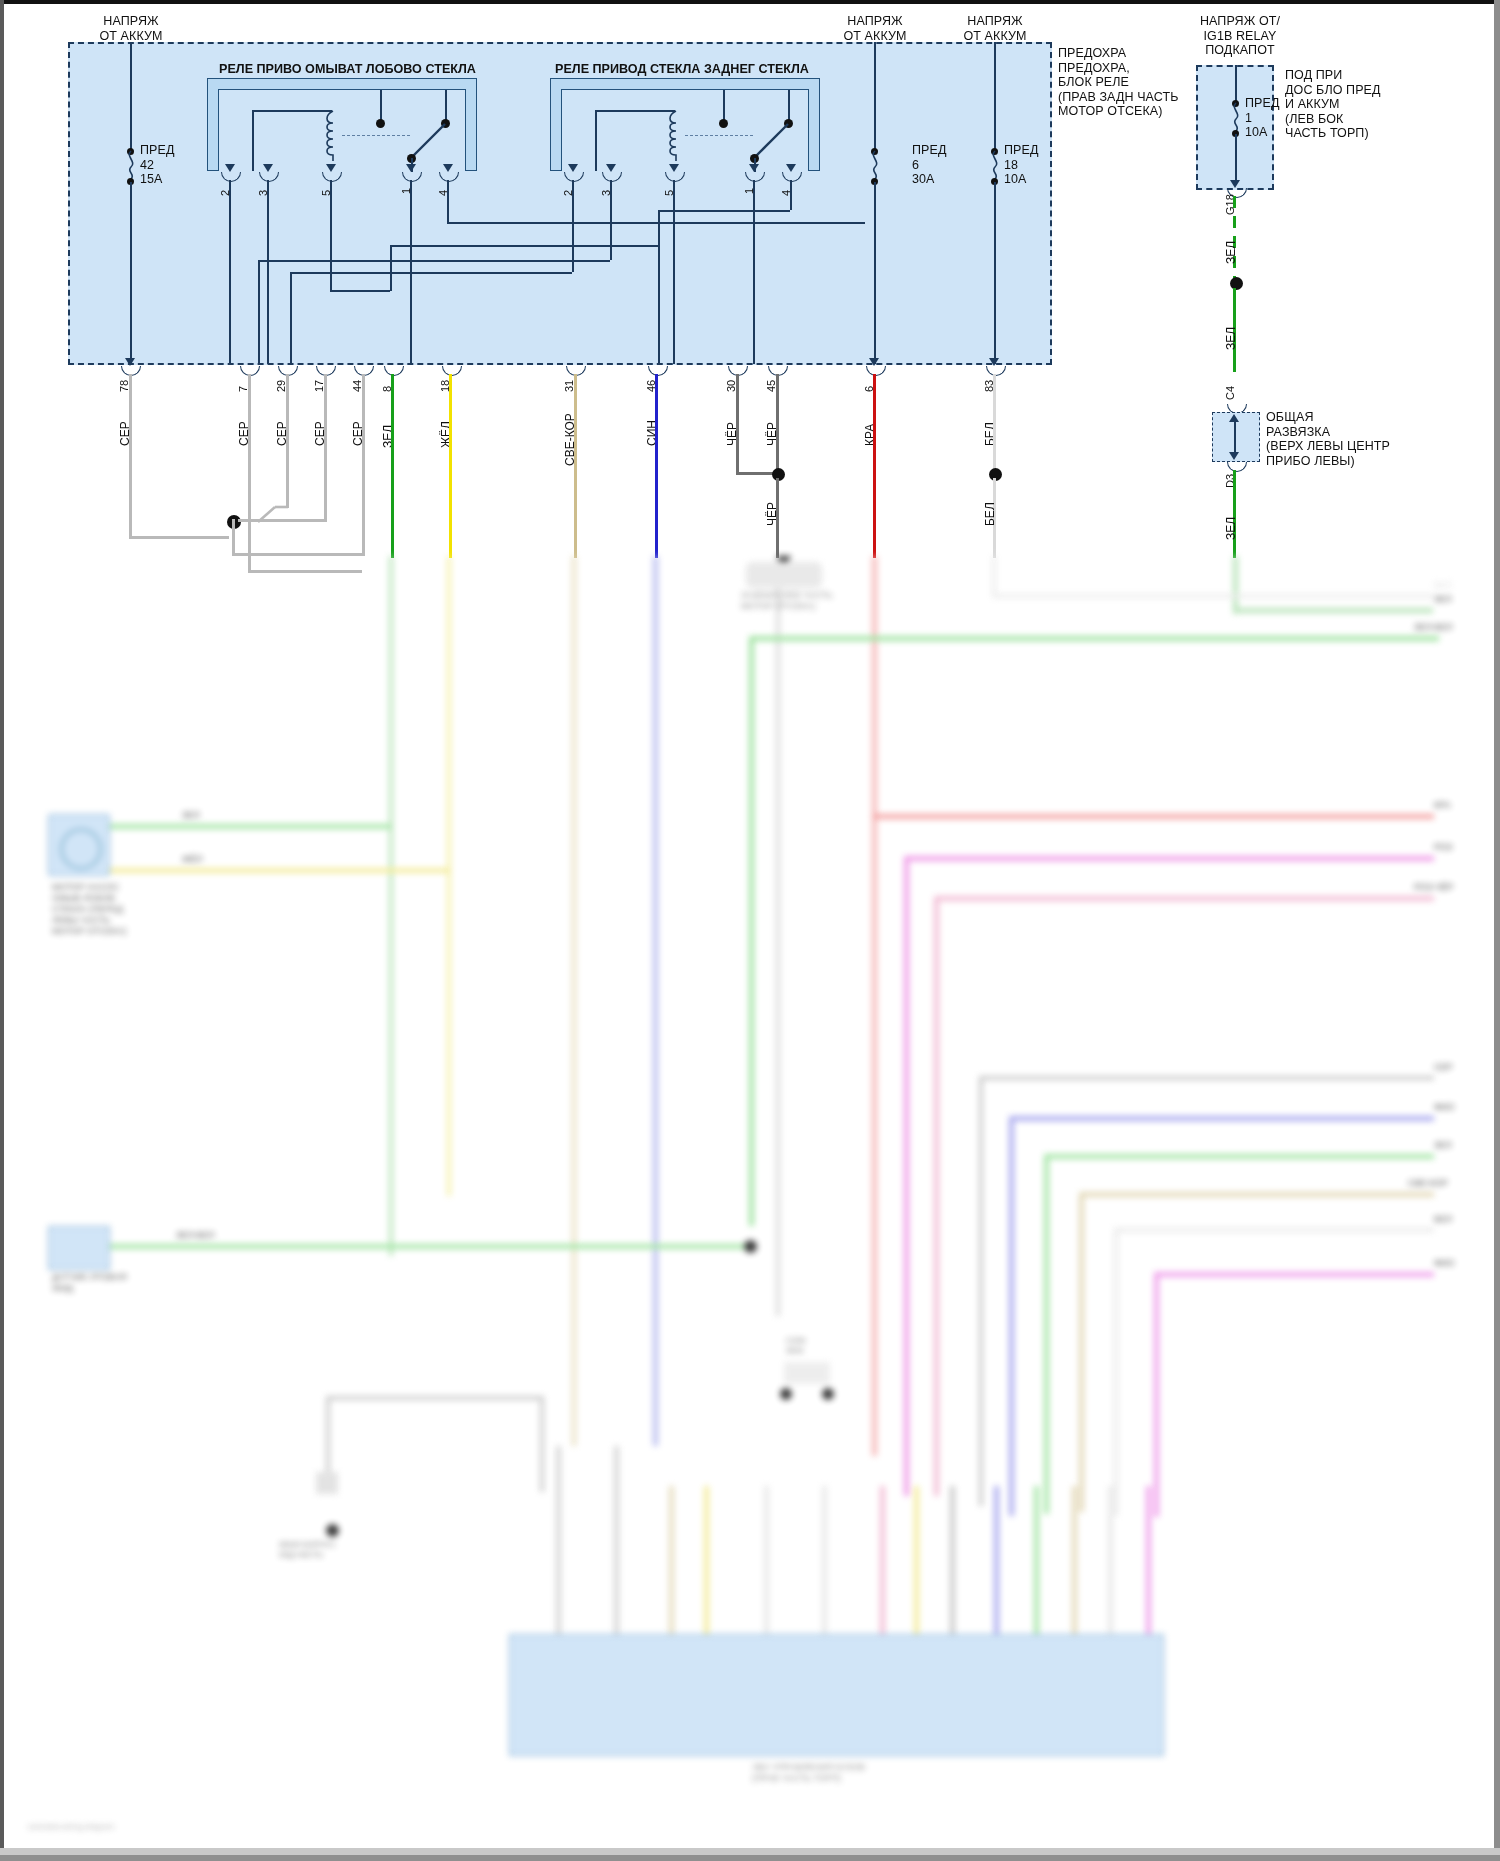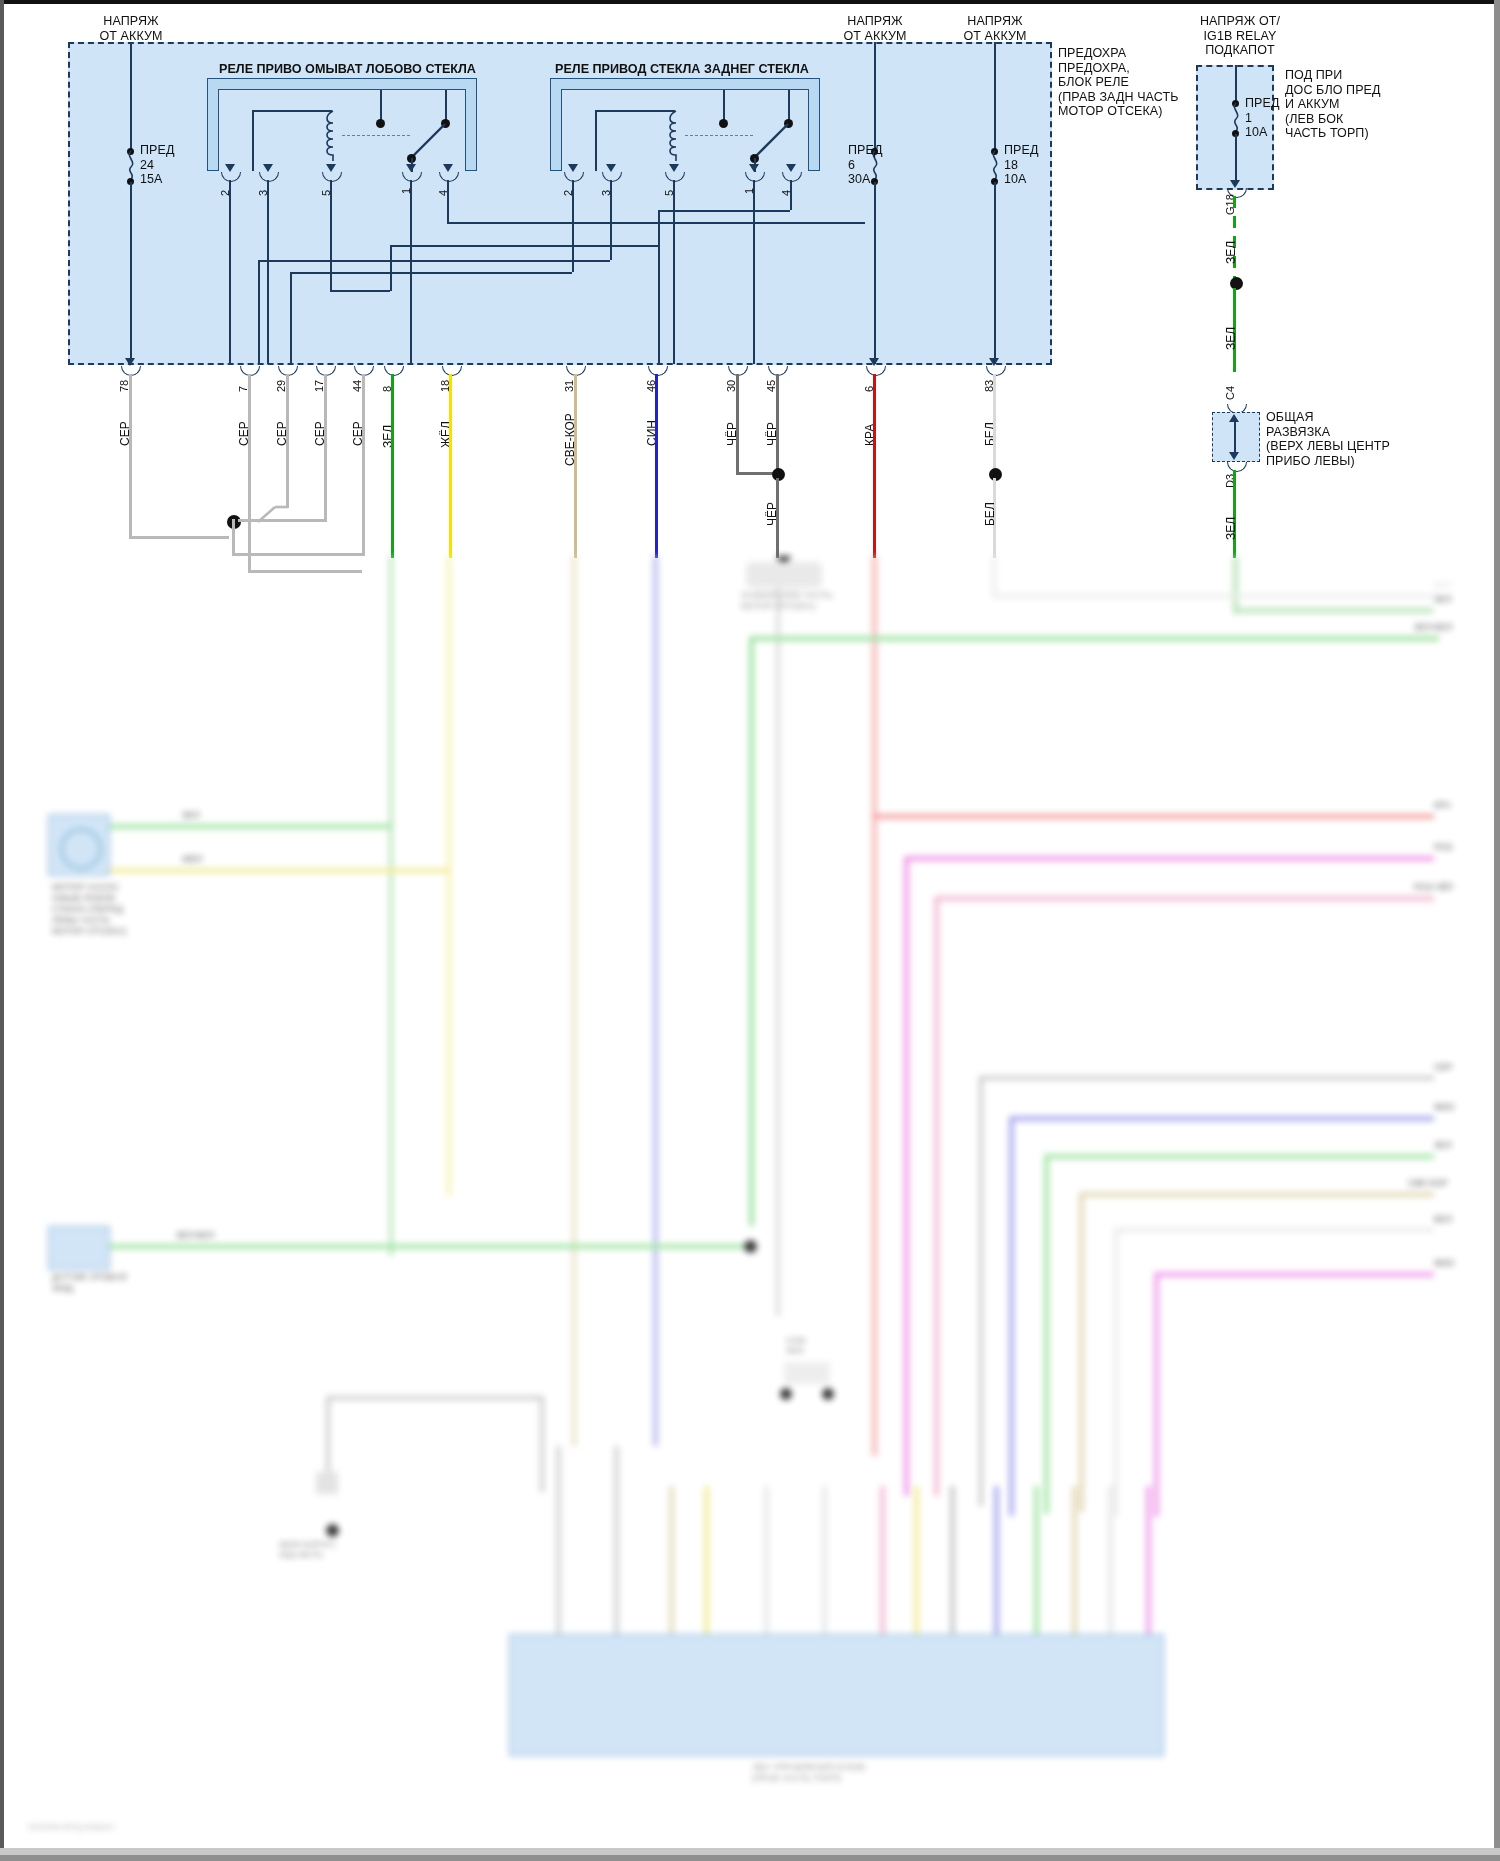--- a/index.html
+++ b/index.html
@@ -91,36 +91,36 @@
 <span>ОТ АККУМ</span></div>
   <div class="vline" style="left:130px;top:42px;height:110px;"></div>
   <div class="dot-sm" style="left:127px;top:148px;"></div>
   <div class="fuse" style="left:124px;top:150px;">
     <svg width="14" height="30" viewBox="0 0 14 30">
         <path d="M7 1 C1 6,13 12,7 17 C2 22,12 24,7 29" fill="none" stroke="#1d3a5c" stroke-width="1.6"></path>
       </svg>
   </div>
   <div class="dot-sm" style="left:127px;top:178px;"></div>
   <div class="lbl" style="left:140px;top:143px;"><span>ПРЕД</span>
-<span>24</span>
+<span>42</span>
 <span>15A</span></div>
   <div class="vline" style="left:130px;top:182px;height:182px;"></div>
   <div class="arrow" style="left:125px;top:358px;"></div>
 
   <div class="lbl c" style="left:820px;top:14px;width:110px;"><span>НАПРЯЖ</span>
 <span>ОТ АККУМ</span></div>
   <div class="vline" style="left:874px;top:42px;height:110px;"></div>
   <div class="dot-sm" style="left:871px;top:148px;"></div>
   <div class="fuse" style="left:868px;top:150px;">
     <svg width="14" height="30" viewBox="0 0 14 30">
         <path d="M7 1 C1 6,13 12,7 17 C2 22,12 24,7 29" fill="none" stroke="#1d3a5c" stroke-width="1.6"></path>
       </svg>
   </div>
   <div class="dot-sm" style="left:871px;top:178px;"></div>
-  <div class="lbl" style="left:848px;top:143px;"><span>ПРЕД</span>
+  <div class="lbl" style="left:912px;top:143px;"><span>ПРЕД</span>
 <span>6</span>
 <span>30A</span></div>
   <div class="vline" style="left:874px;top:182px;height:182px;"></div>
   <div class="arrow" style="left:869px;top:358px;"></div>
 
   <div class="lbl c" style="left:940px;top:14px;width:110px;"><span>НАПРЯЖ</span>
 <span>ОТ АККУМ</span></div>
   <div class="vline" style="left:994px;top:42px;height:110px;"></div>
   <div class="dot-sm" style="left:991px;top:148px;"></div>
   <div class="fuse" style="left:988px;top:150px;">

